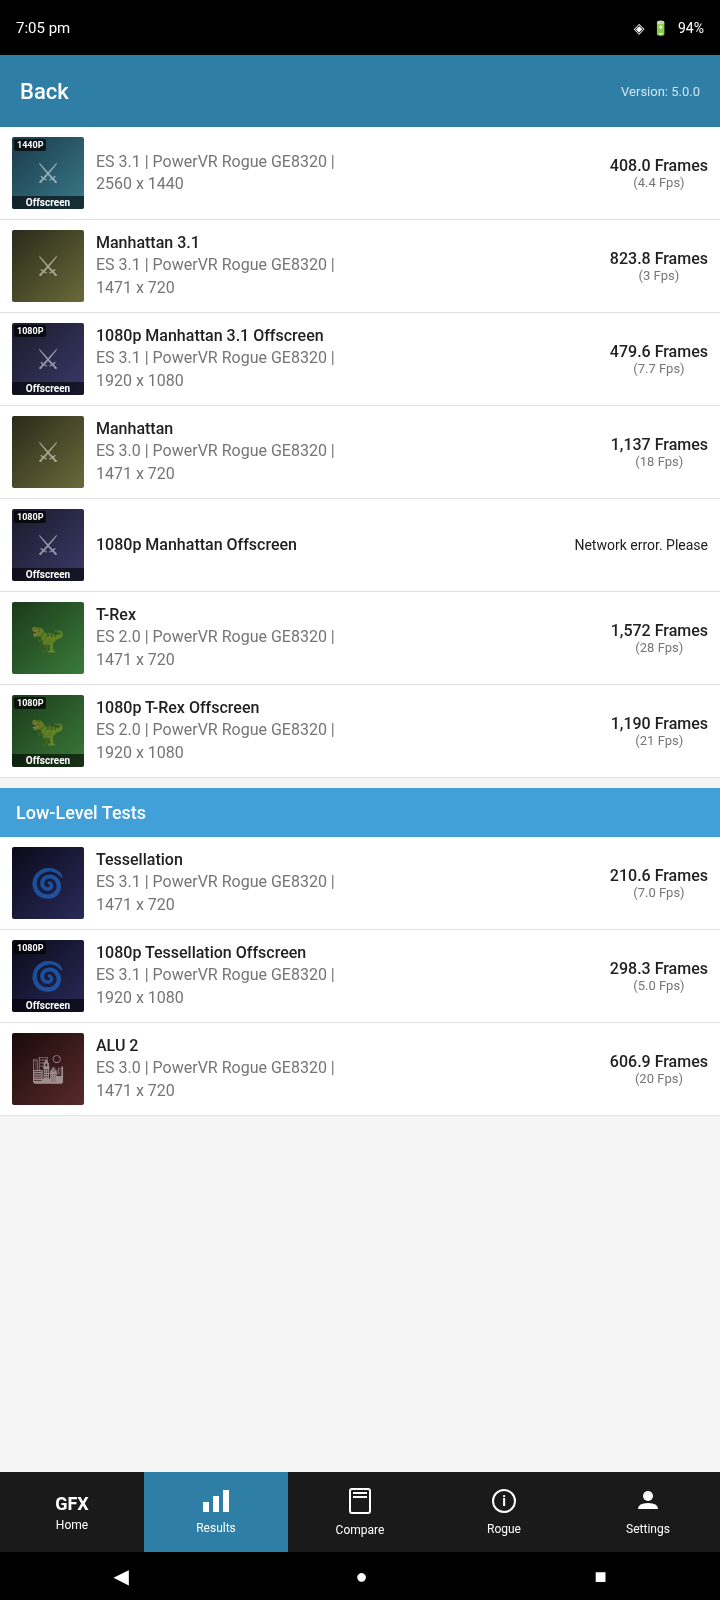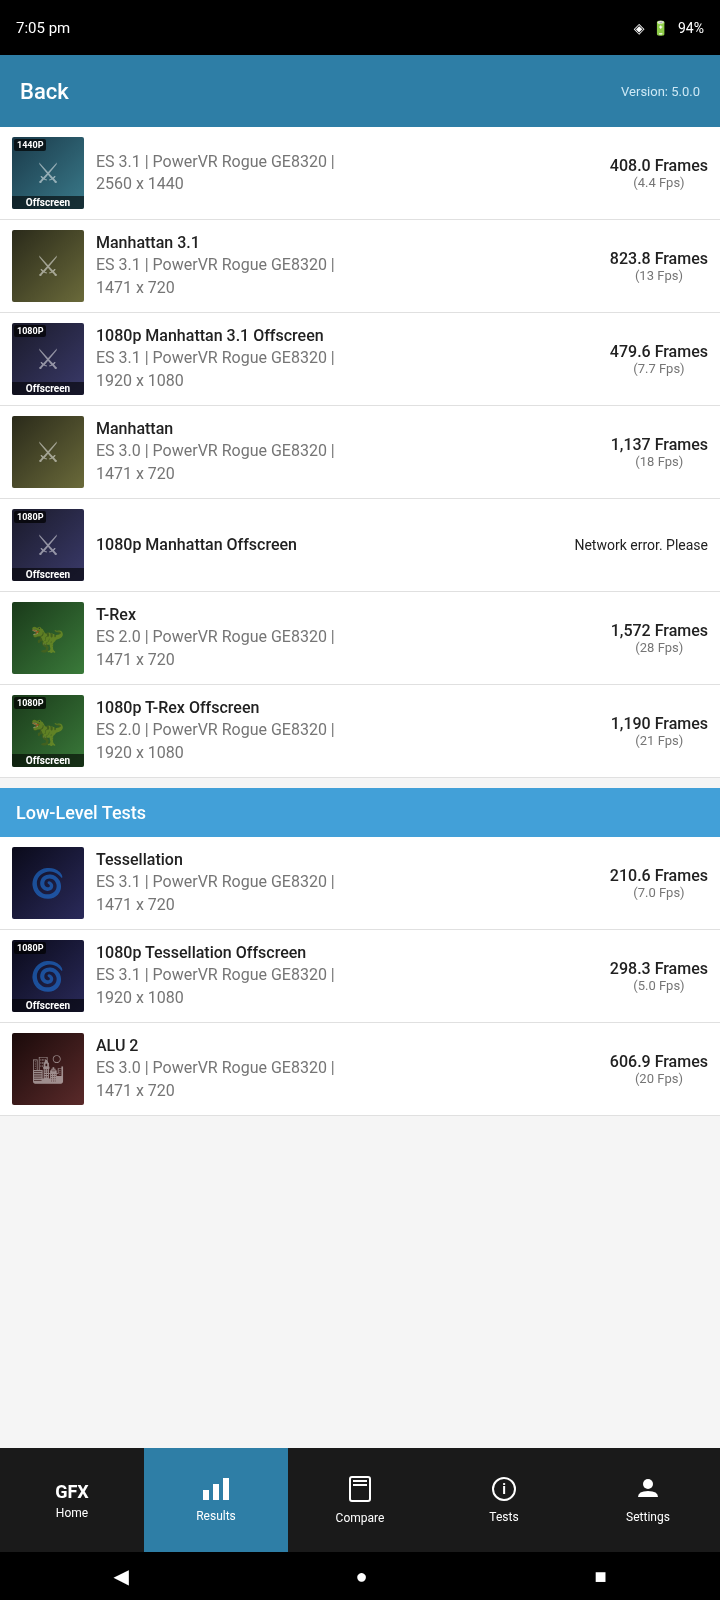--- a/index.html
+++ b/index.html
@@ -155,21 +155,21 @@
       font-size: 18px;
       font-weight: 500;
     }
 
     
     .bottom-nav {
       position: absolute;
       bottom: 48px;
       left: 0;
       right: 0;
-      height: 104px;
+      height: 80px;
       background: #1a1a1a;
       display: flex;
       align-items: center;
     }
     .nav-item {
       flex: 1;
       display: flex;
       flex-direction: column;
       align-items: center;
       justify-content: center;
@@ -274,21 +274,21 @@
             <span style="font-size: 28px; opacity: 0.5; color: rgb(255, 255, 255);">⚔</span>
           </div>
         </div>
         <div class="benchmark-info">
           <div class="benchmark-name">Manhattan 3.1</div>
           <div class="benchmark-sub" style="white-space: pre-line;">ES 3.1 | PowerVR Rogue GE8320 |
 1471 x 720</div>
         </div>
         <div class="benchmark-score">
           <div class="score-frames">823.8 Frames</div>
-          <div class="score-fps">(13 Fps)</div>
+          <div class="score-fps">(3 Fps)</div>
         </div>
       </div>
       <div class="benchmark-item">
         <div class="benchmark-thumb">
           <div class="thumb-bg thumb-1080p">
             <span style="font-size: 28px; opacity: 0.5; color: rgb(255, 255, 255);">⚔</span>
           </div>
           <div class="thumb-toplabel">1080P</div>
           <div class="thumb-label">Offscreen</div>
         </div>
@@ -444,21 +444,21 @@
           <rect x="4" y="4" width="14" height="2" fill="white"></rect>
           <rect x="4" y="8" width="14" height="2" fill="white"></rect>
         </svg></div>
       <div class="nav-label">Compare</div>
     </div>
     <div class="nav-item">
       <div class="nav-icon"><svg width="24" height="24" viewBox="0 0 24 24">
           <circle cx="12" cy="12" r="11" fill="none" stroke="white" stroke-width="2"></circle>
           <text x="12" y="17" text-anchor="middle" fill="white" font-size="14" font-weight="bold">i</text>
         </svg></div>
-      <div class="nav-label">Tests</div>
+      <div class="nav-label">Rogue</div>
     </div>
     <div class="nav-item">
       <div class="nav-icon"><svg width="24" height="24" viewBox="0 0 24 24">
           <circle cx="12" cy="7" r="5" fill="white"></circle>
           <path d="M2 20 Q2 14 12 14 Q22 14 22 20" fill="white"></path>
         </svg></div>
       <div class="nav-label">Settings</div>
     </div>
   </div>
 

